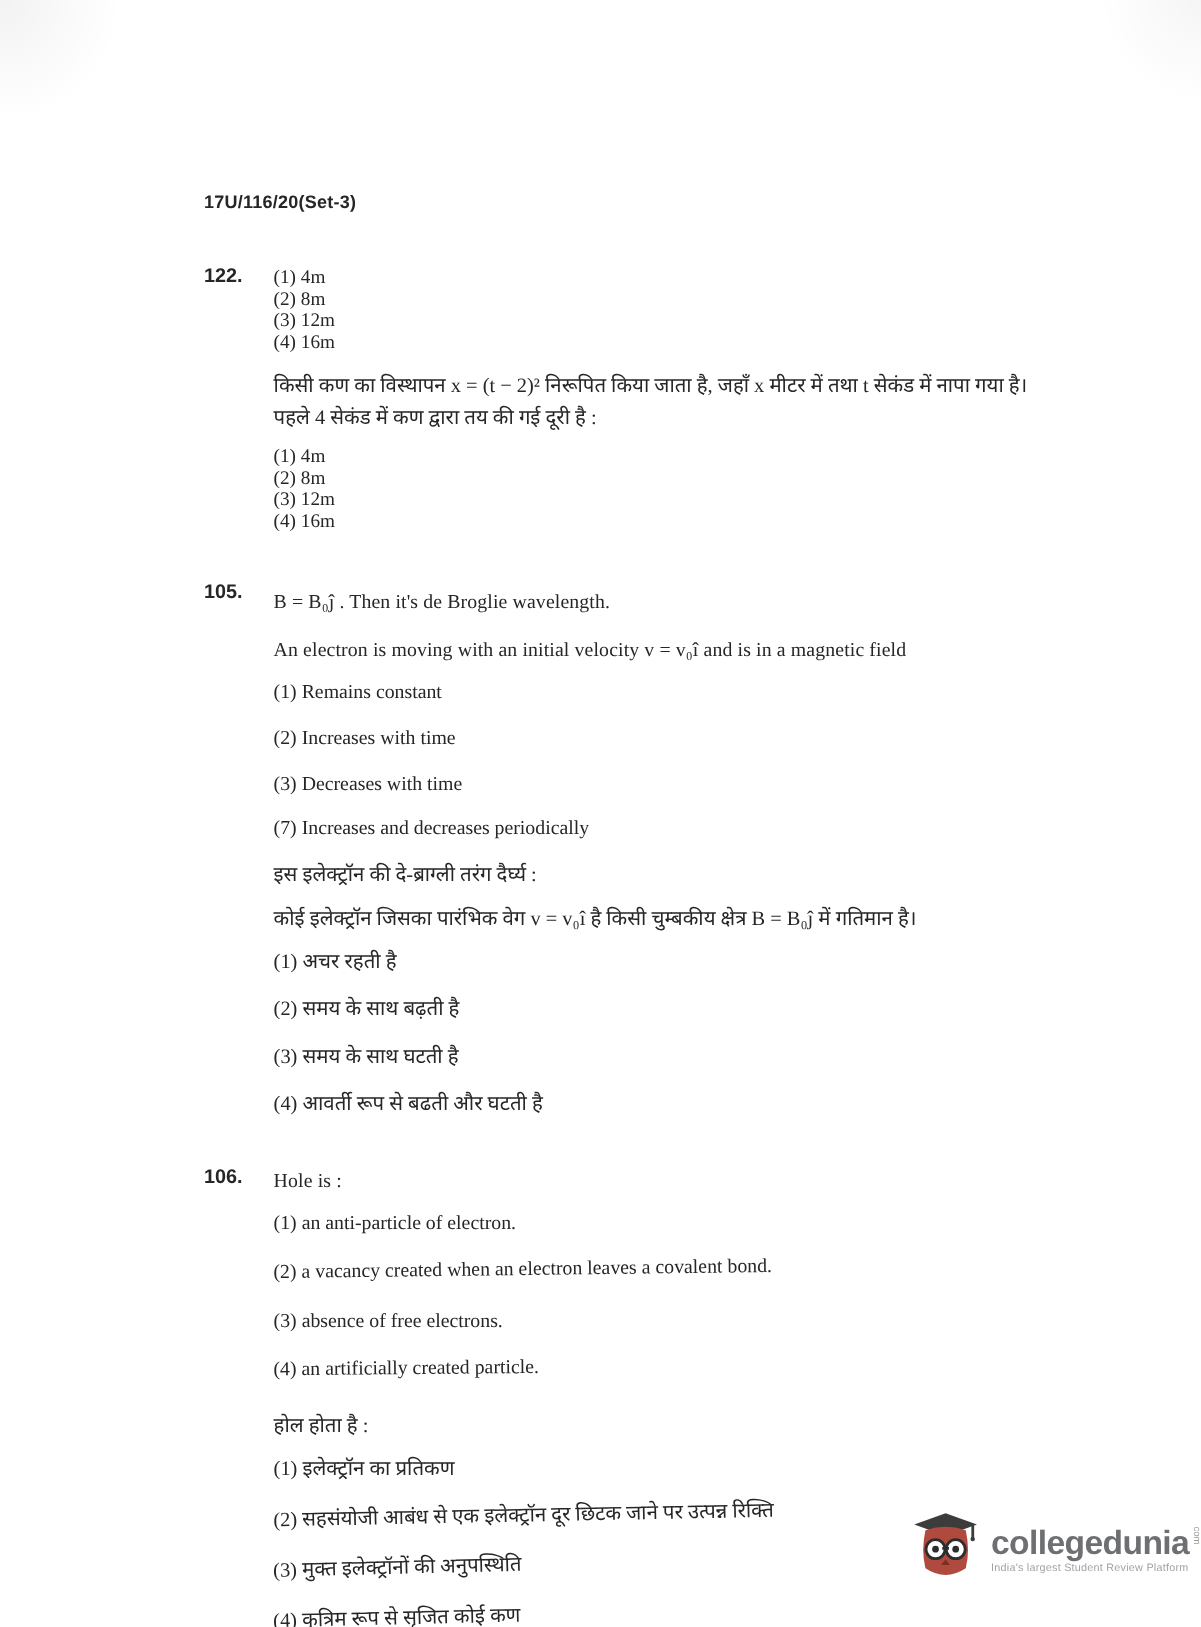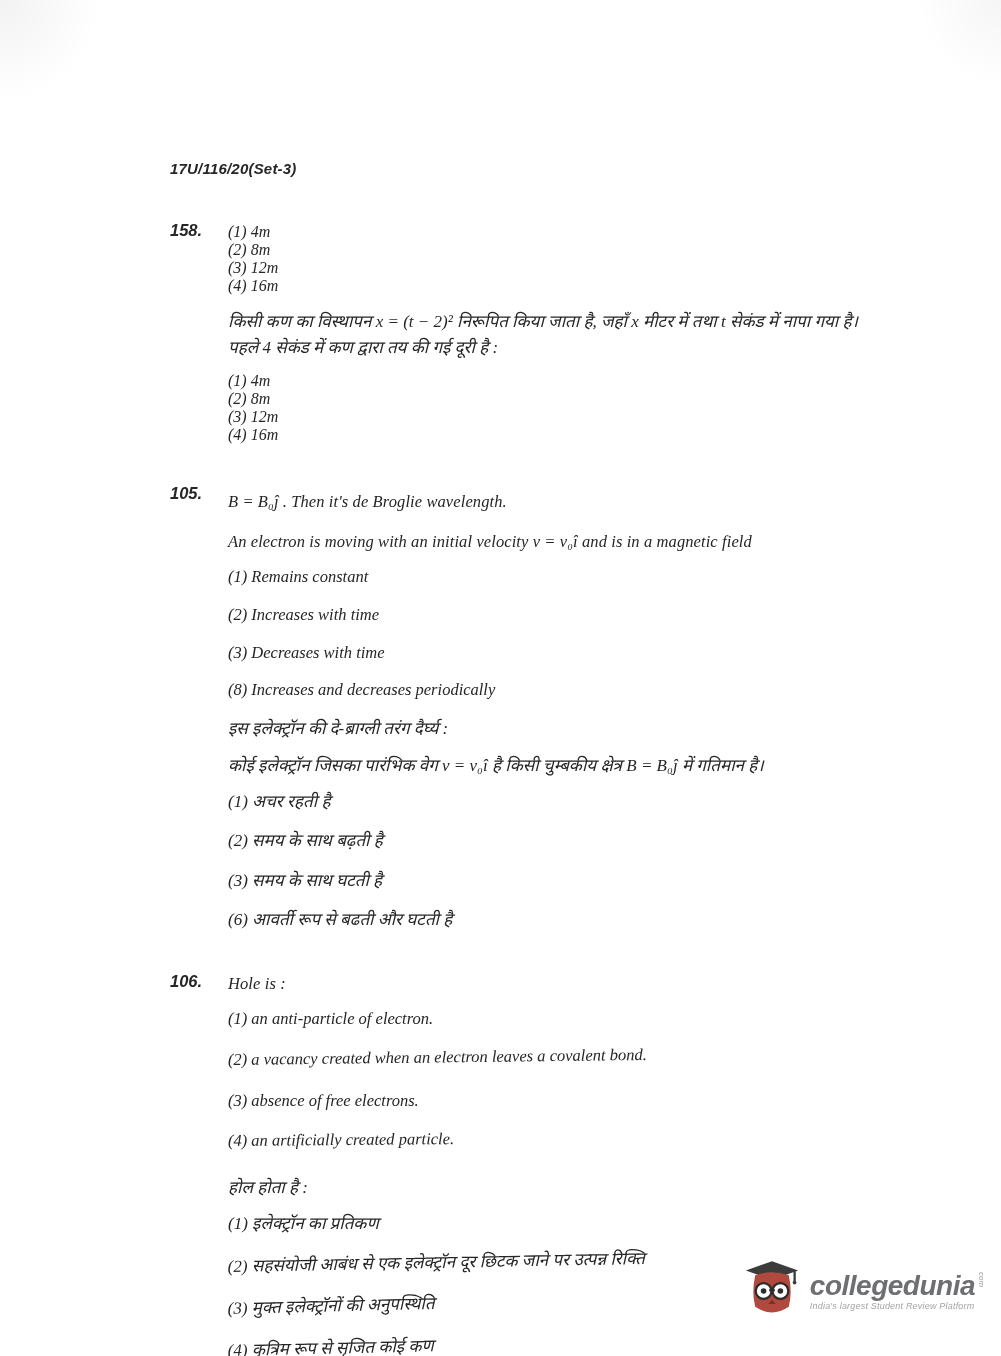--- a/index.html
+++ b/index.html
@@ -18,21 +18,20 @@
   .scan-page {
     position: relative;
     width: 100%;
     height: 100%;
     padding: 160px 60px 0 170px;
     box-sizing: border-box;
     background:
       radial-gradient(circle at 0% 0%, rgba(0,0,0,0.05), transparent 6%),
       radial-gradient(circle at 100% 0%, rgba(0,0,0,0.04), transparent 5%),
       #ffffff;
-    font-style: italic;
   }
   .paper-code {
     font-family: "Liberation Sans", "DejaVu Sans", sans-serif;
     font-weight: 700;
     font-size: 15px;
     letter-spacing: 0.2px;
     margin-bottom: 44px;
   }
   .question {
     display: flex;
@@ -81,21 +80,21 @@
   .q106 .opt-line:nth-child(9)  { transform: rotate(-1.4deg); margin-left: 12px; }
   .q106 .opt-line:nth-child(10) { transform: rotate(-1.3deg); margin-left: 16px; }
   .page-number {
     text-align: center;
     font-size: 17px;
     margin-top: 14px;
     letter-spacing: 1px;
   }
   .logo {
     position: absolute;
-    right: 16px;
+    right: 0;
     bottom: 34px;
     display: flex;
     align-items: center;
     gap: 10px;
   }
   .owl { width: 56px; height: 62px; display: inline-block; }
   .logo-text { display: flex; flex-direction: column; }
   .brand-row { display: flex; align-items: flex-start; }
   .brand {
     font-family: "Liberation Sans", "DejaVu Sans", sans-serif;
@@ -122,21 +121,21 @@
   }
 </style>
 </head>
 <body>
 
 <div class="scan-page">
 
   <div class="paper-code">17U/116/20(Set-3)</div>
 
   <section class="question q104">
-    <div class="q-num">158.</div>
+    <div class="q-num">122.</div>
     <div class="q-body">
       <div class="opt-row">
         <span class="opt c1">(1)  4m</span>
         <span class="opt c2">(2)  8m</span>
         <span class="opt c3">(3)  12m</span>
         <span class="opt c4">(4)  16m</span>
       </div>
       <p class="hi">किसी कण का विस्थापन  x = (t − 2)²  निरूपित किया जाता है, जहाँ x मीटर में तथा t सेकंड में नापा गया है। पहले 4 सेकंड में कण द्वारा तय की गई दूरी है :</p>
       <div class="opt-row">
         <span class="opt c1">(1)  4m</span>
@@ -148,27 +147,27 @@
   </section>
 
   <section class="question q105">
     <div class="q-num">105.</div>
     <div class="q-body">
       <p class="en line2">B = B₀ĵ . Then it's de Broglie wavelength.</p>
       <p class="en">An electron is moving with an initial velocity v = v₀î  and is in a magnetic field</p>
       <p class="opt-line">(1)  Remains constant</p>
       <p class="opt-line">(2)  Increases with time</p>
       <p class="opt-line">(3)  Decreases with time</p>
-      <p class="opt-line">(8)  Increases and decreases periodically</p>
+      <p class="opt-line">(7)  Increases and decreases periodically</p>
       <p class="hi">इस इलेक्ट्रॉन की दे-ब्राग्ली तरंग दैर्घ्य :</p>
       <p class="hi">कोई इलेक्ट्रॉन जिसका पारंभिक वेग v = v₀î है किसी चुम्बकीय क्षेत्र B = B₀ĵ में गतिमान है।</p>
       <p class="opt-line hi">(1)  अचर रहती है</p>
       <p class="opt-line hi">(2)  समय के साथ बढ़ती है</p>
       <p class="opt-line hi">(3)  समय के साथ घटती है</p>
-      <p class="opt-line hi">(6)  आवर्ती रूप से बढती और घटती है</p>
+      <p class="opt-line hi">(4)  आवर्ती रूप से बढती और घटती है</p>
     </div>
   </section>
 
   <section class="question q106">
     <div class="q-num">106.</div>
     <div class="q-body">
       <p class="en">Hole is :</p>
       <p class="opt-line">(1)  an anti-particle of electron.</p>
       <p class="opt-line">(2)  a vacancy created when an electron leaves a covalent bond.</p>
       <p class="opt-line">(3)  absence of free electrons.</p>

